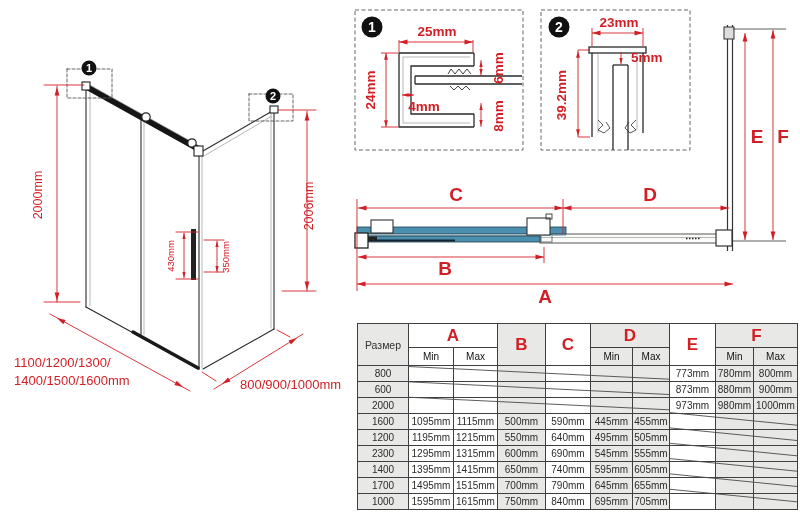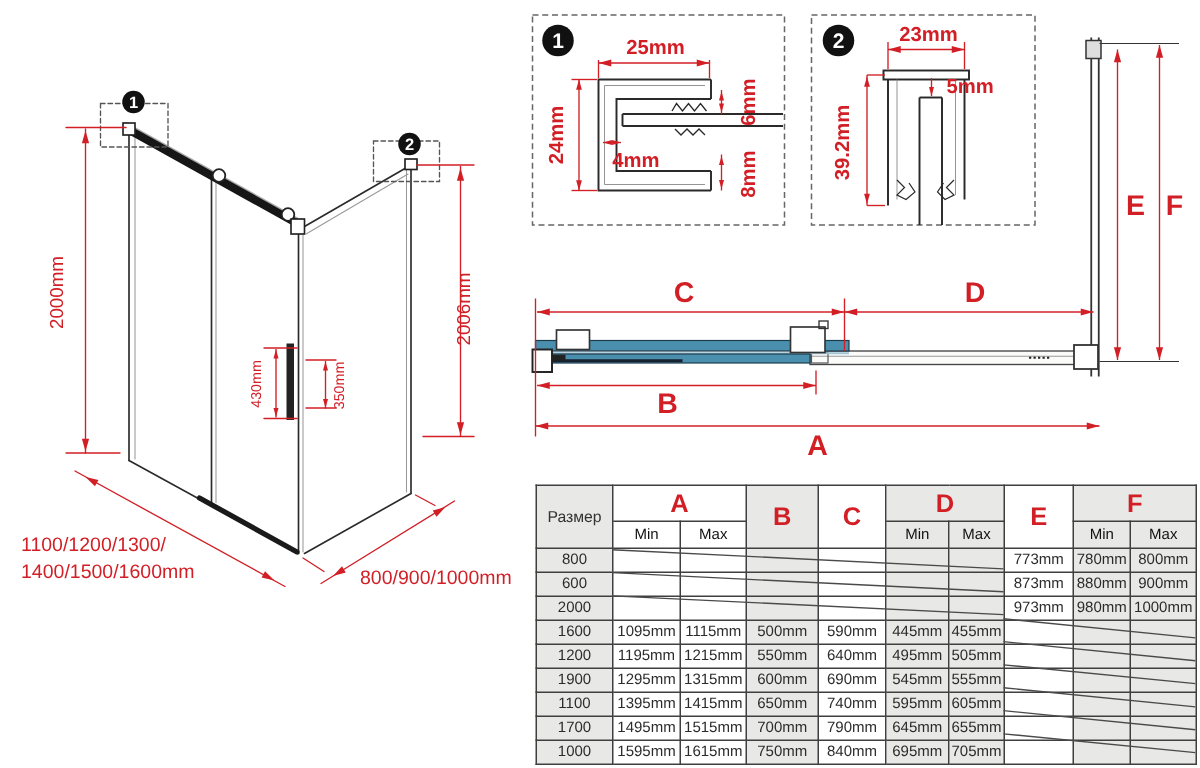--- a/index.html
+++ b/index.html
@@ -358,33 +358,33 @@
       <td class="w">1215mm</td>
       <td class="g">550mm</td>
       <td class="w">640mm</td>
       <td class="g">495mm</td>
       <td class="g">505mm</td>
       <td class="w"></td>
           <td class="g"></td>
           <td class="g"></td>
     </tr>
     <tr>
-      <td class="g size-cell">1900</td>
+      <td class="g size-cell">2300</td>
       <td class="w">1295mm</td>
       <td class="w">1315mm</td>
       <td class="g">600mm</td>
       <td class="w">690mm</td>
       <td class="g">545mm</td>
       <td class="g">555mm</td>
       <td class="w"></td>
           <td class="g"></td>
           <td class="g"></td>
     </tr>
     <tr>
-      <td class="g size-cell">1100</td>
+      <td class="g size-cell">1400</td>
       <td class="w">1395mm</td>
       <td class="w">1415mm</td>
       <td class="g">650mm</td>
       <td class="w">740mm</td>
       <td class="g">595mm</td>
       <td class="g">605mm</td>
       <td class="w"></td>
           <td class="g"></td>
           <td class="g"></td>
     </tr>

